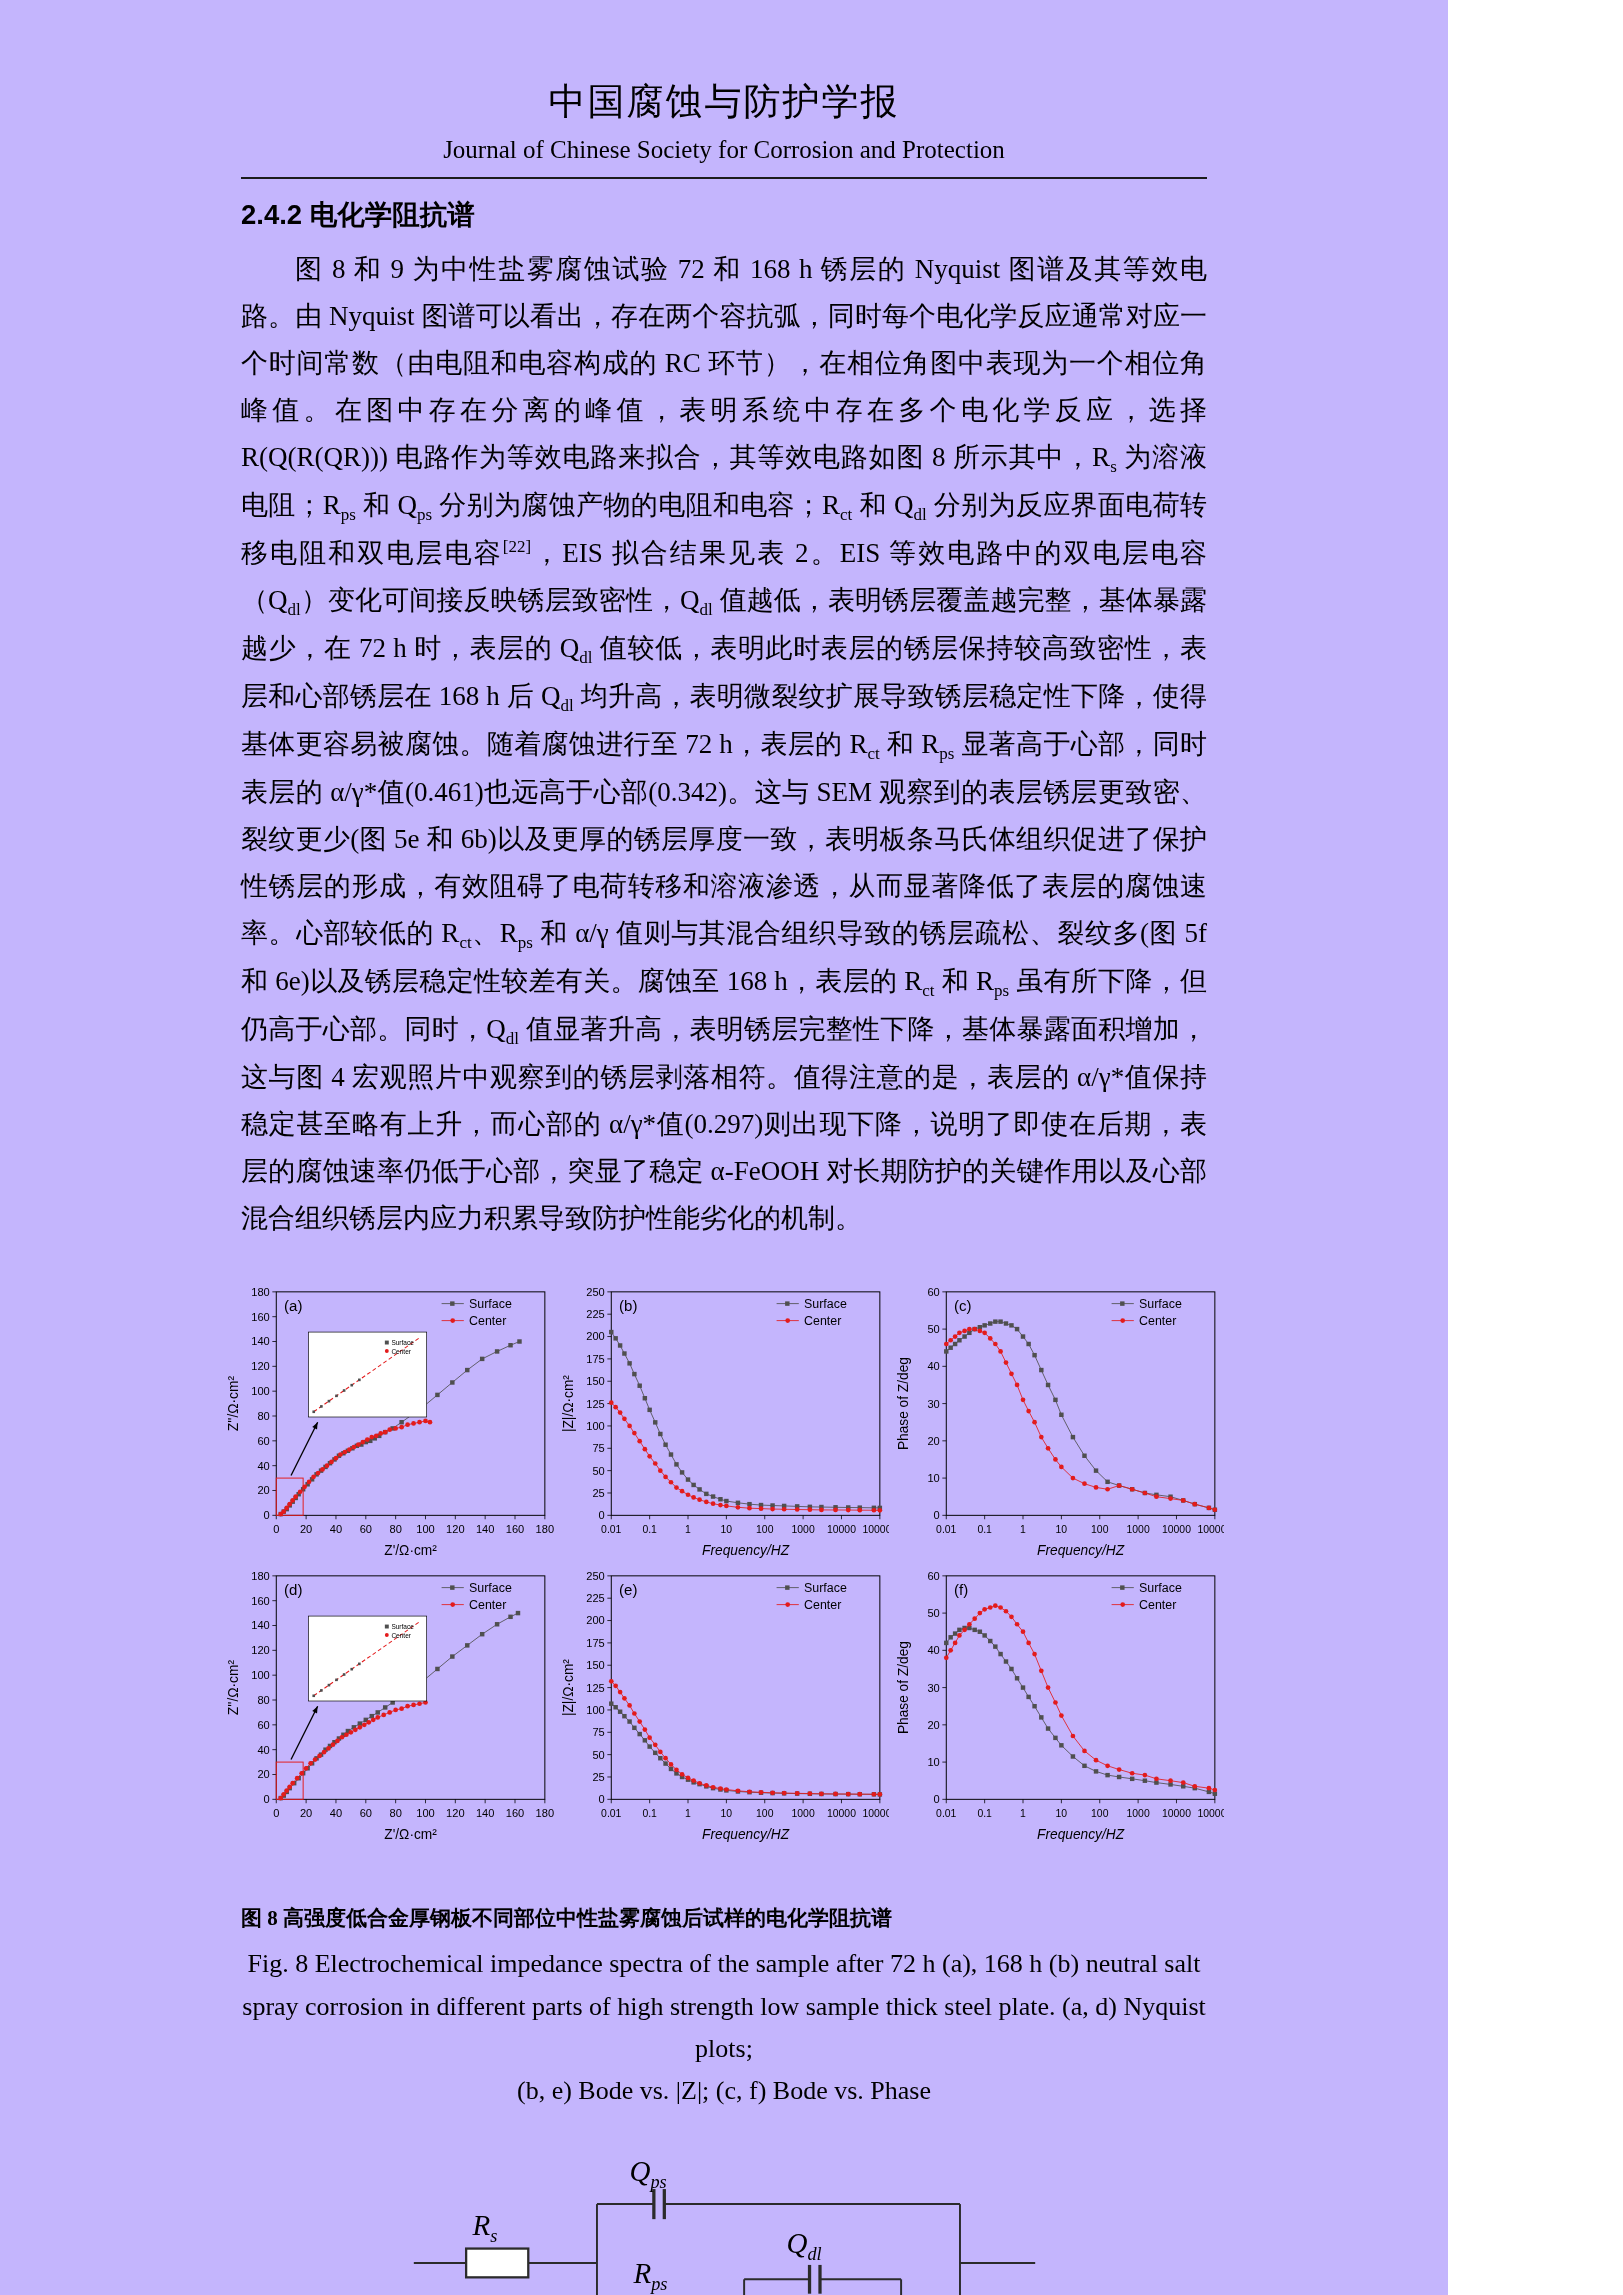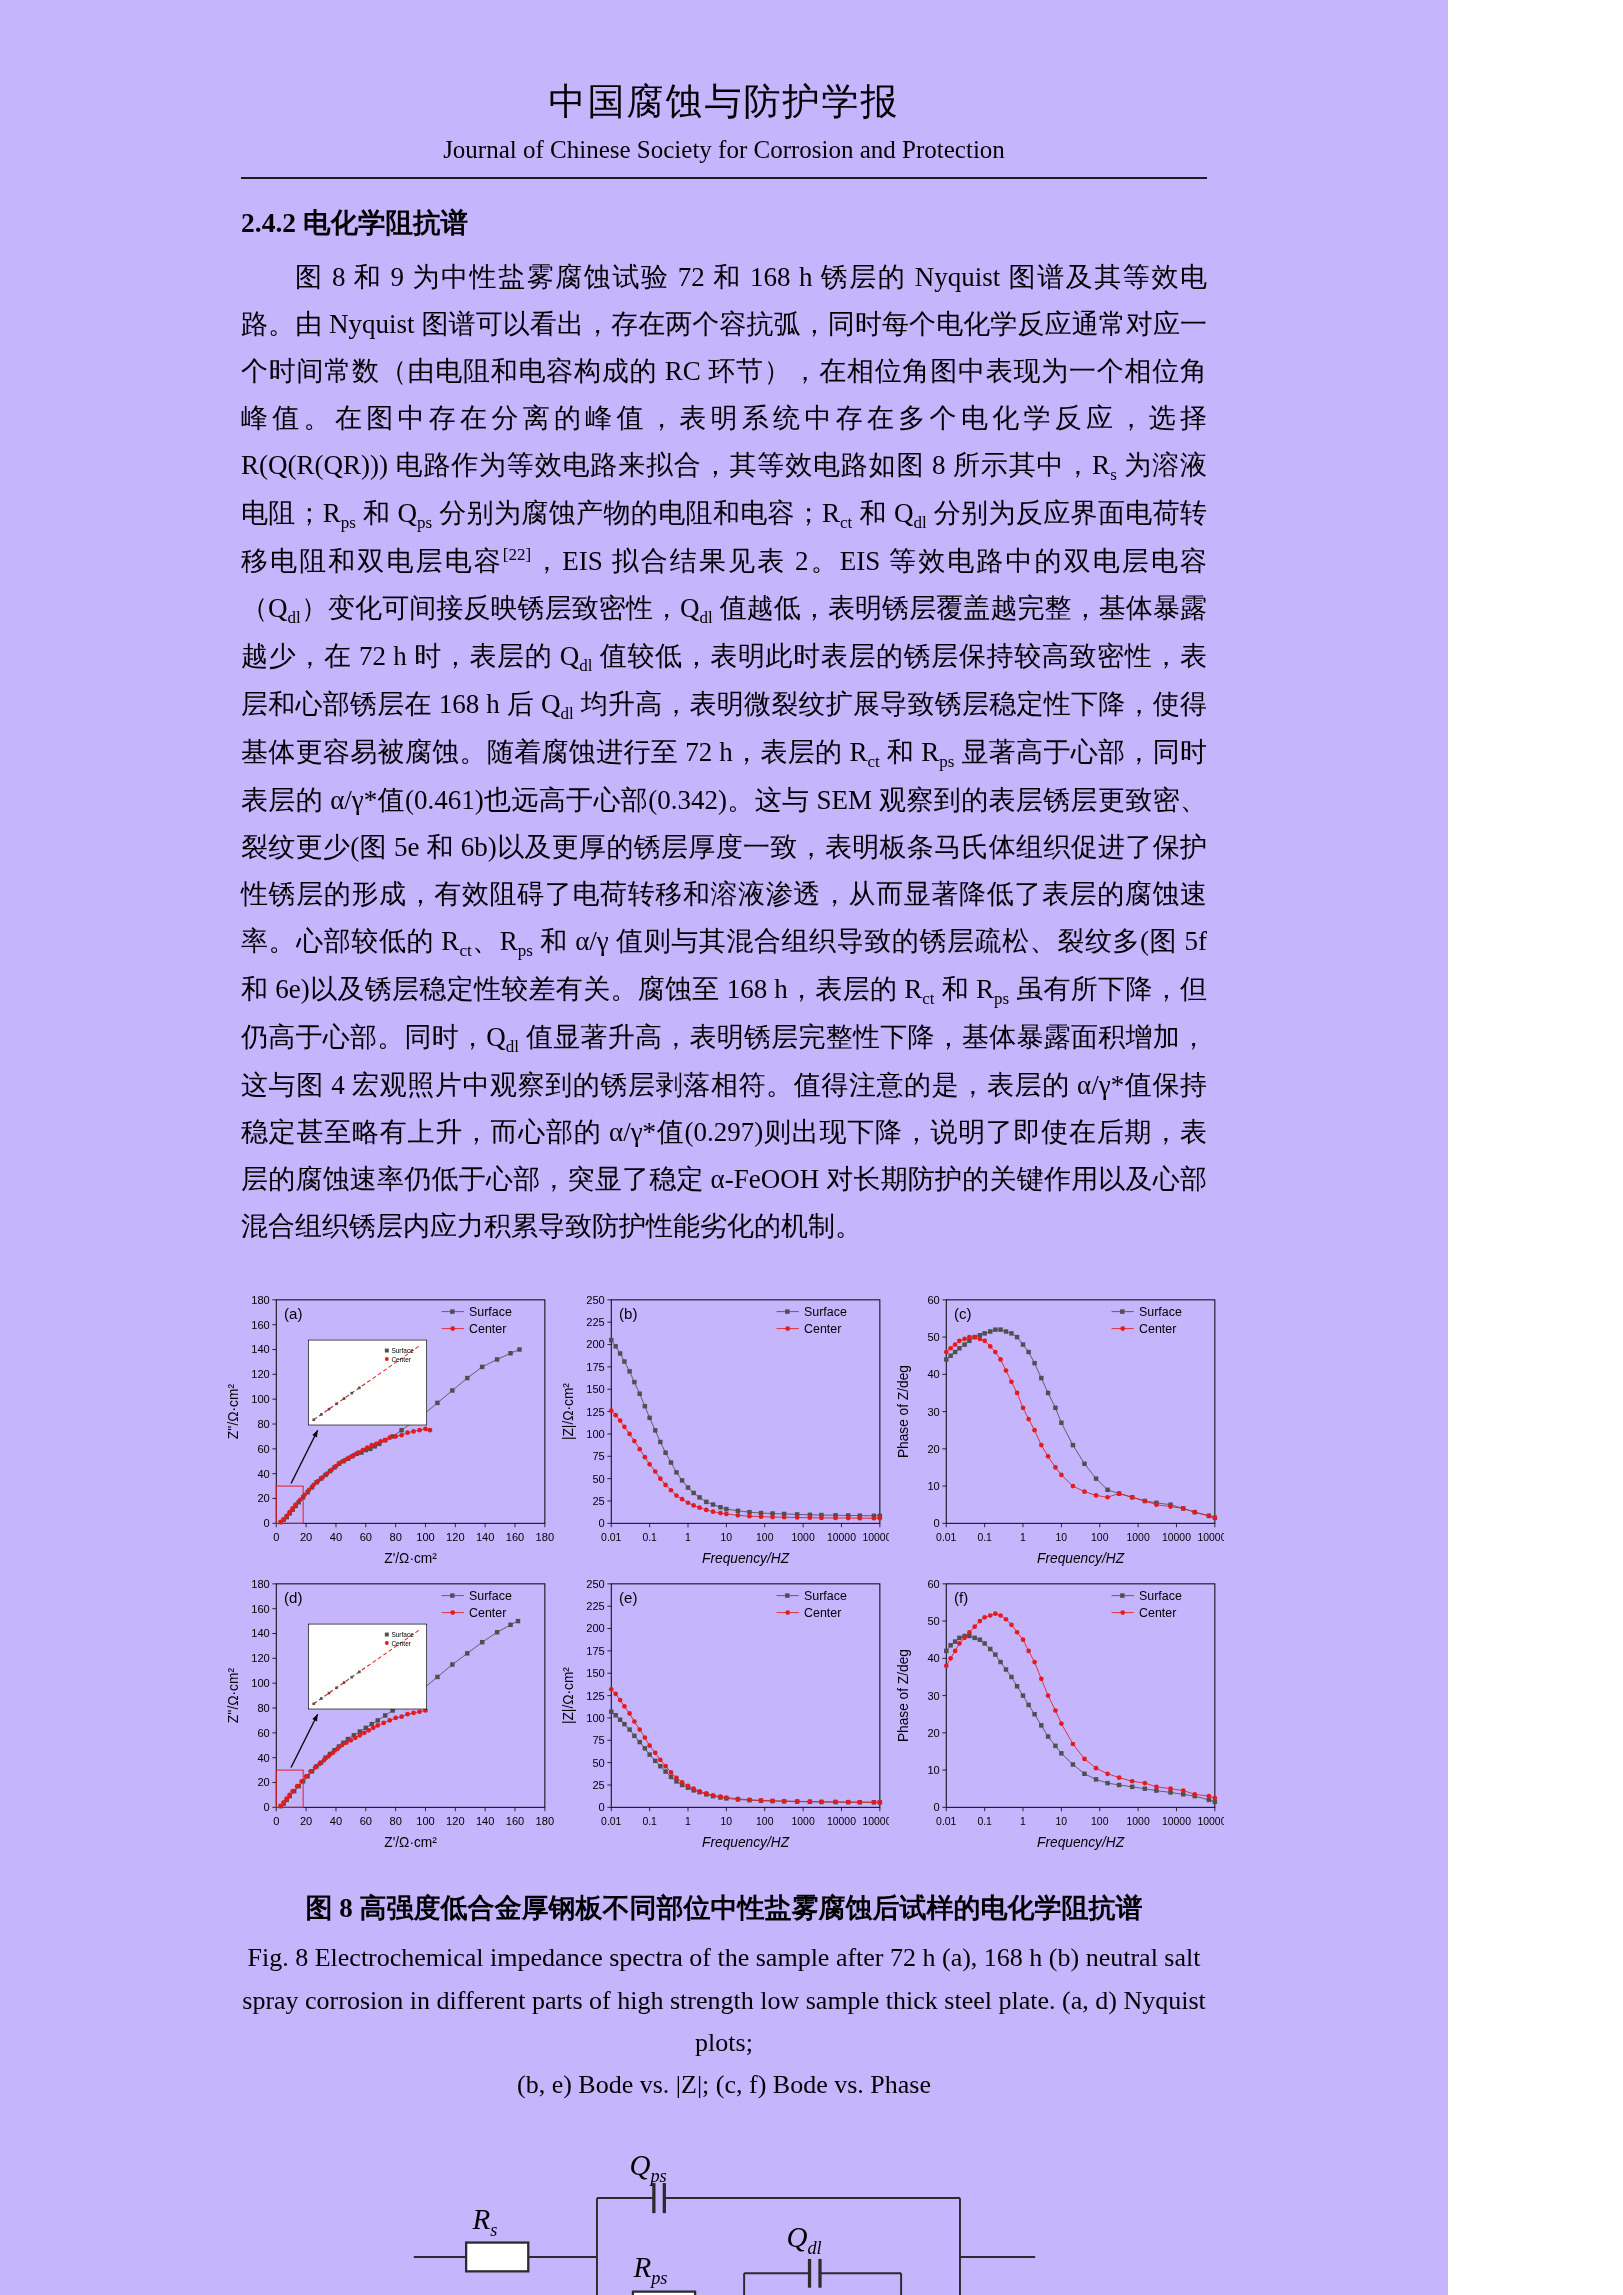--- a/index.html
+++ b/index.html
@@ -2,27 +2,27 @@
 <html style="font-size:10.5px"><head>
 <meta charset="utf-8">
 <style>
   *{margin:0;padding:0;box-sizing:border-box}
   html,body{background:#ffffff}
   body{width:1623px;font-family:"Liberation Serif","DejaVu Serif",serif;color:#000}
   .page{width:1448px;min-height:2295px;padding:77px 241px 59px 241px;background:#c4b5fd;position:relative}
   .jtitle{text-align:center;font-size:37px;letter-spacing:2px}
   .jsub{text-align:center;font-size:25px;margin-top:9.2px}
   .rule{border-bottom:2.6px solid #1c1c1c;margin-top:13px}
-  h2.section{font-size:27.5px;font-weight:bold;margin-top:26px;font-family:Liberation Serif, serif}
+  h2.section{font-size:27.5px;font-weight:bold;margin-top:18px;font-family:Liberation Sans, sans-serif}
   p.body{font-size:27px;line-height:1.74;text-align:justify;text-indent:2em;margin-top:13px}
   p.body sub,p.body sup{font-size:17px}
   .figure{margin-top:42px}
   .charts{display:grid;grid-template-columns:repeat(3,330px);justify-content:center;column-gap:5.2px;row-gap:3.9px}
   .panel{width:330px;height:281px}
-  .cap-zh{text-align:center;font-size:27px;font-weight:bold;margin-top:33px}
+  .cap-zh{font-size:21px;font-weight:bold;margin-top:55px}
   .cap-en{text-align:center;font-size:26px;margin-top:11px;line-height:1.62}
   .circuit{position:relative;width:641px;height:229px;margin:43px auto 0}
   .clabel{position:absolute;font-size:29px;font-style:italic;font-family:"Liberation Serif","DejaVu Serif",serif}
   .clabel sub{font-size:18.3px}
 </style>
 </head>
 <body>
 
 <div class="page">
 

